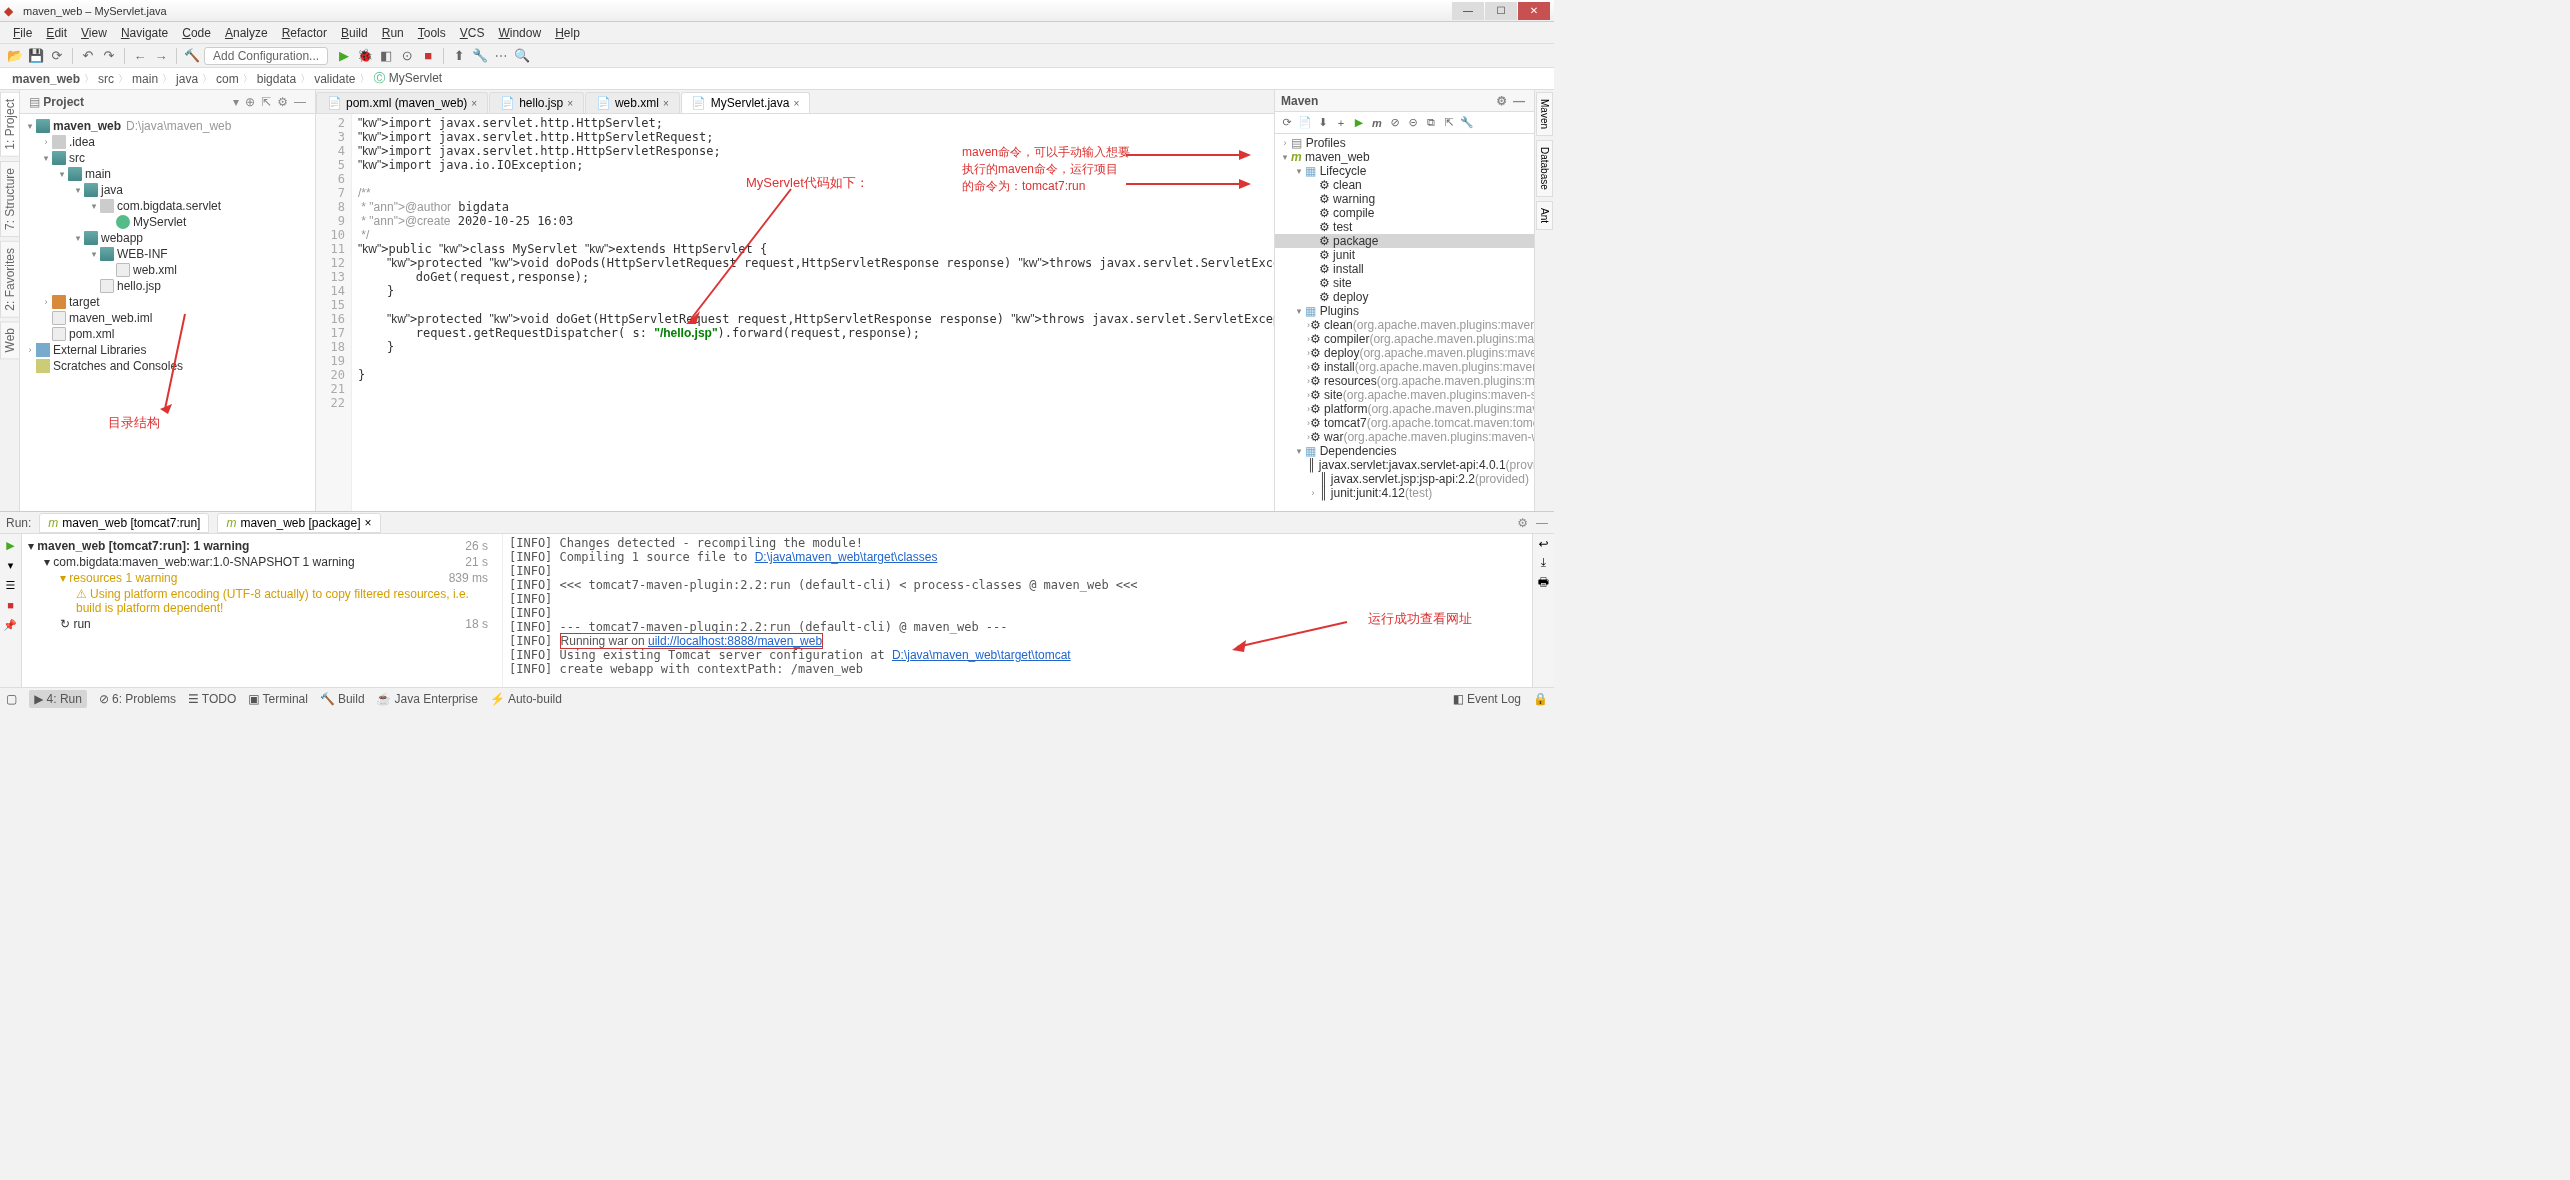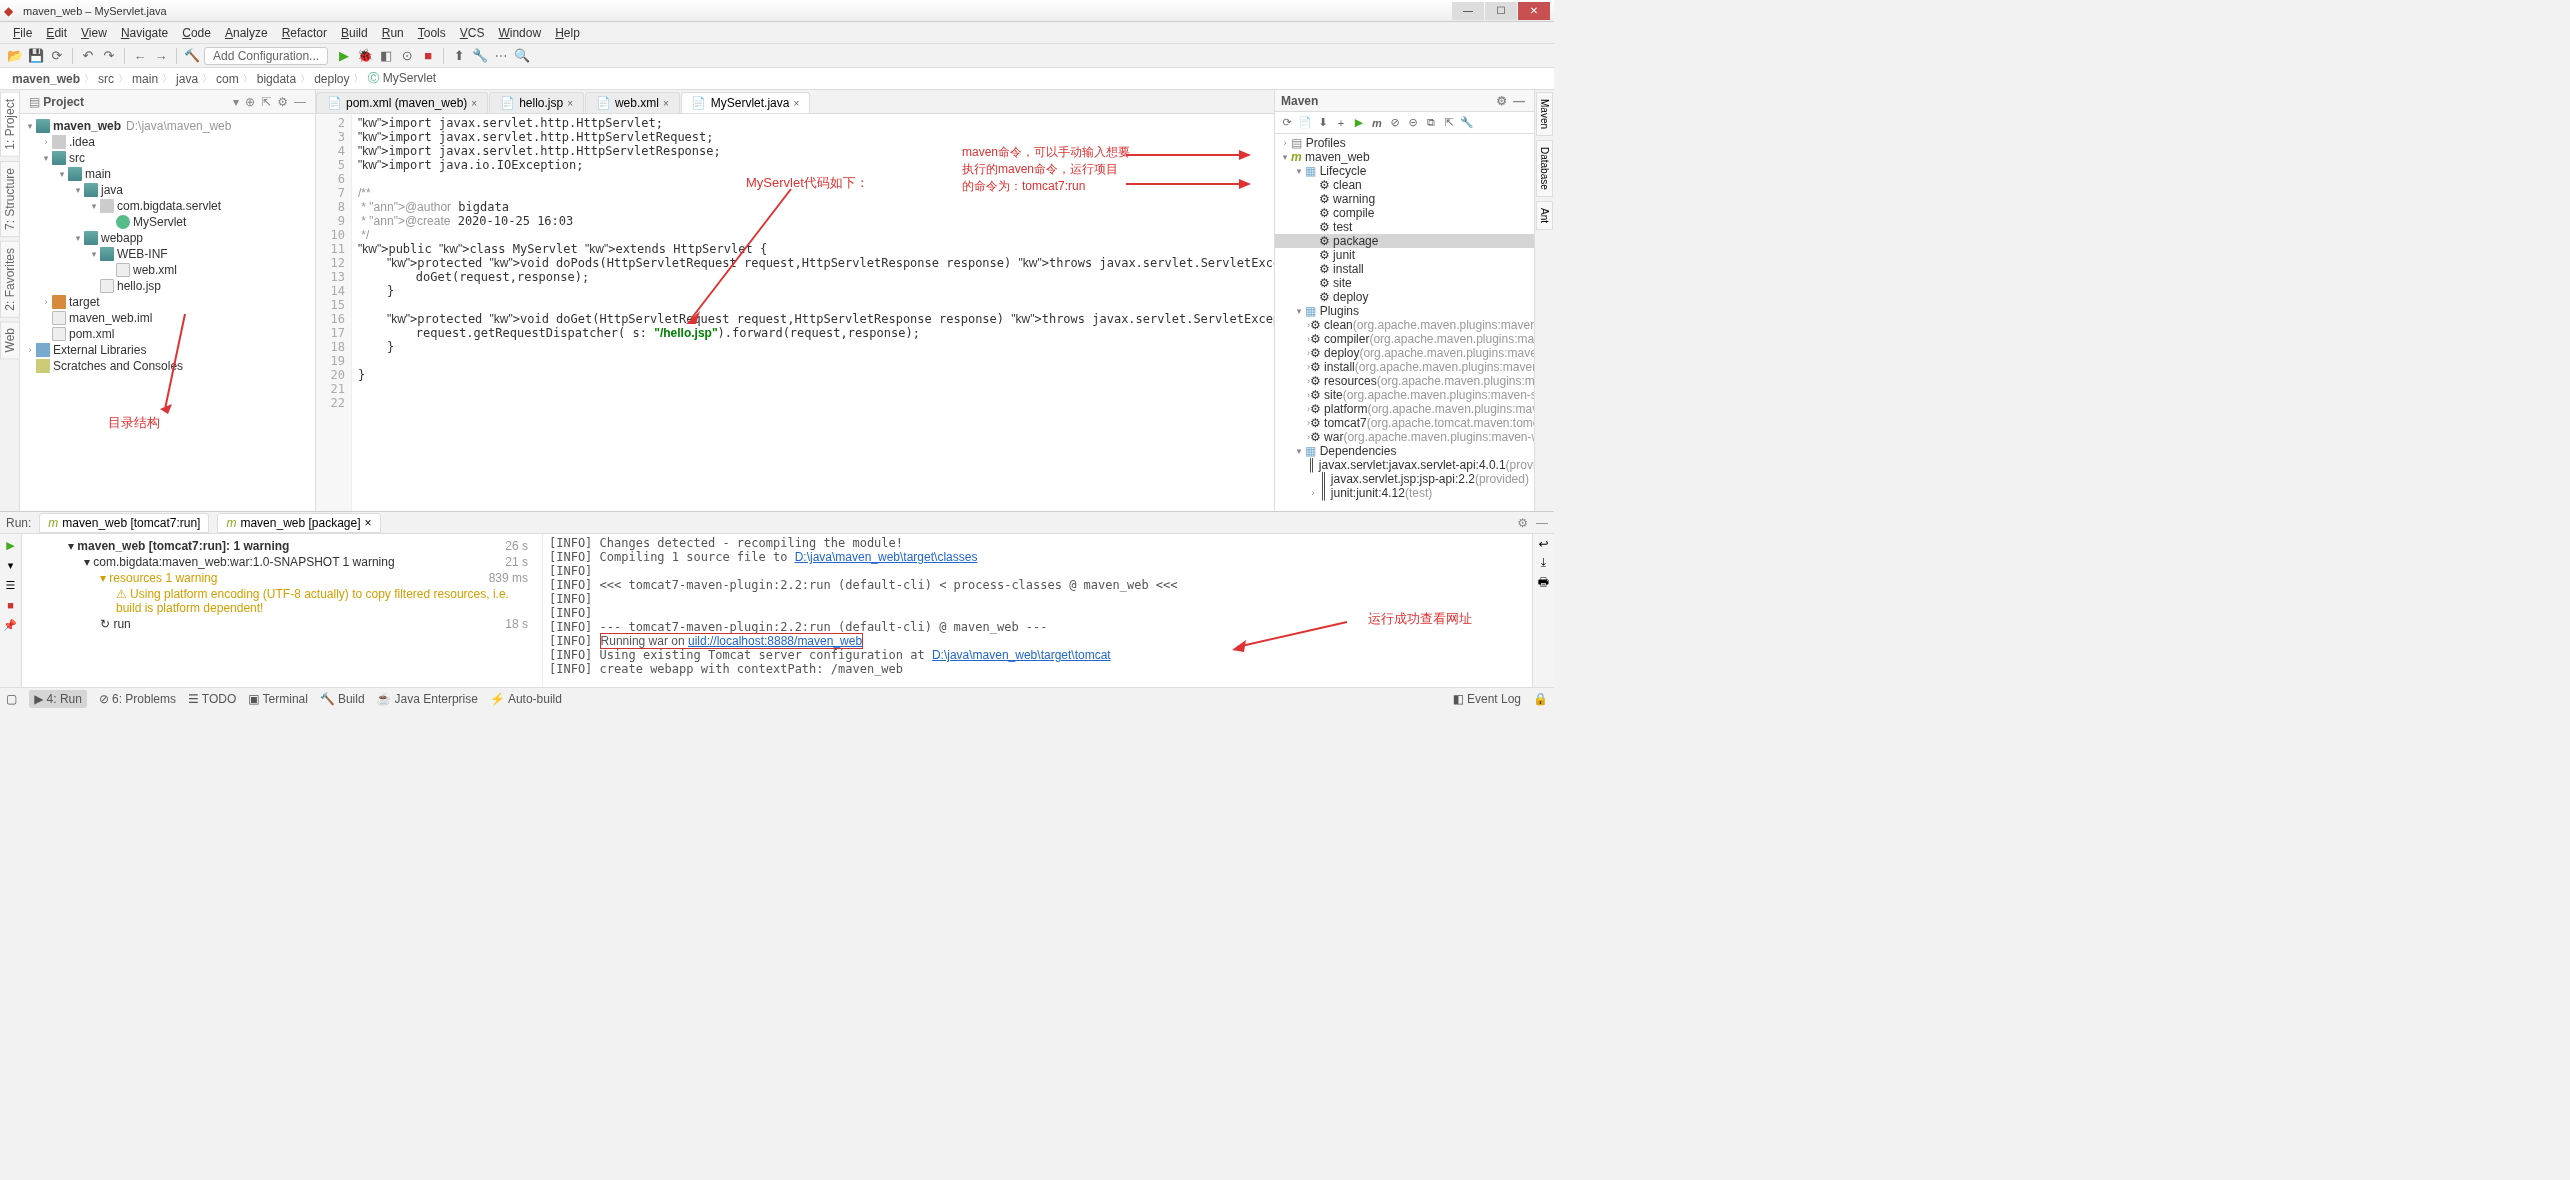--- a/index.html
+++ b/index.html
@@ -84,21 +84,21 @@
 .mitem .gray{color:#999;}
 
 
 .run-panel{height:176px;border-top:1px solid #ccc;display:flex;flex-direction:column;}
 .run-tabs{height:22px;display:flex;align-items:center;background:#f2f2f2;border-bottom:1px solid #ddd;padding:0 6px;gap:8px;}
 .run-tabs .lbl{color:#555;text-align:center;}
 .run-tab{padding:2px 8px;border:1px solid #ddd;background:#fff;border-radius:3px 3px 0 0;display:flex;gap:4px;align-items:center;}
 .run-body{flex:1;display:flex;min-height:0;}
 .run-left-btns{width:22px;background:#f4f4f4;border-right:1px solid #ddd;display:flex;flex-direction:column;align-items:center;padding:3px 0;gap:4px;}
 .run-left-btns .b{width:16px;height:16px;display:flex;align-items:center;justify-content:center;font-size:11px;}
-.run-content{flex:1;display:flex;min-width:0;margin-left:40px;}
+.run-content{flex:1;display:flex;min-width:0;}
 .run-tree{width:480px;padding:4px 6px;overflow:auto;font-size:11px;}
 .run-tree .row{display:flex;padding:1px 0;}
 .run-tree .txt{flex:1;color:#333;}
 .run-tree .time{color:#999;padding-right:8px;}
 .run-tree .warn{color:#d39e00;}
 .console{flex:1;font-family:Consolas,monospace;font-size:12px;padding:2px 6px;overflow:auto;white-space:pre;color:#555;border-left:1px solid #eee;position:relative;}
 .console .link{color:#2266cc;text-decoration:underline;}
 .console .box{border:1px solid #c33;}
 
 
@@ -169,21 +169,21 @@
       <span class="crumb">src</span>
       <span class="crumb-sep">〉</span>
       <span class="crumb">main</span>
       <span class="crumb-sep">〉</span>
       <span class="crumb">java</span>
       <span class="crumb-sep">〉</span>
       <span class="crumb">com</span>
       <span class="crumb-sep">〉</span>
       <span class="crumb">bigdata</span>
       <span class="crumb-sep">〉</span>
-      <span class="crumb">deploy</span>
+      <span class="crumb">validate</span>
       <span class="crumb-sep">〉</span>
       <span class="crumb"><span style="color: rgb(85, 187, 136);">Ⓒ </span>MyServlet</span>
     </div>
 
   <div class="main">
     <div class="left-gutter">
       <div class="vtab active">1: Project</div>
       <div class="vtab">7: Structure</div>
       <div class="vtab">2: Favorites</div>
       <div class="vtab">Web</div>

